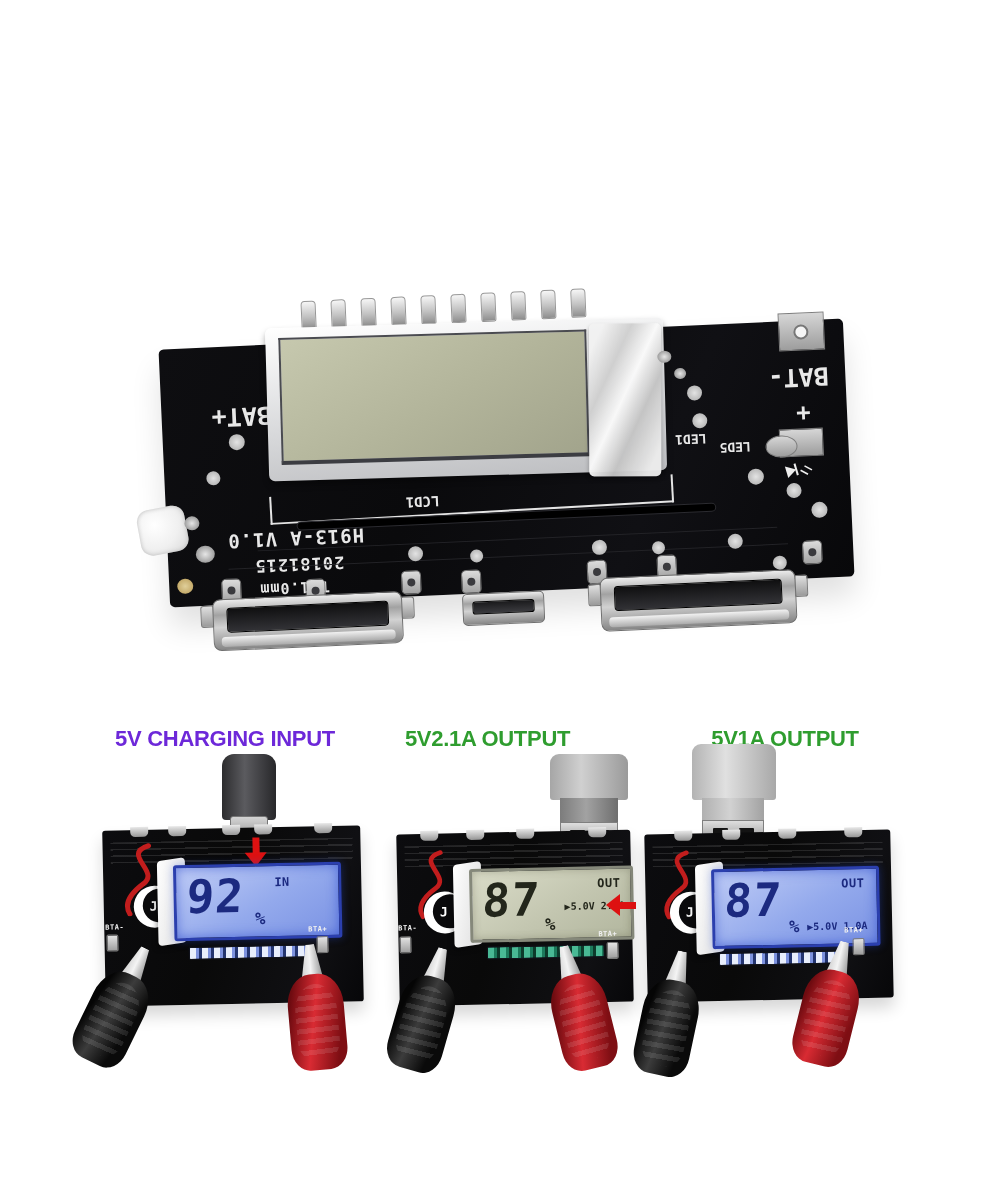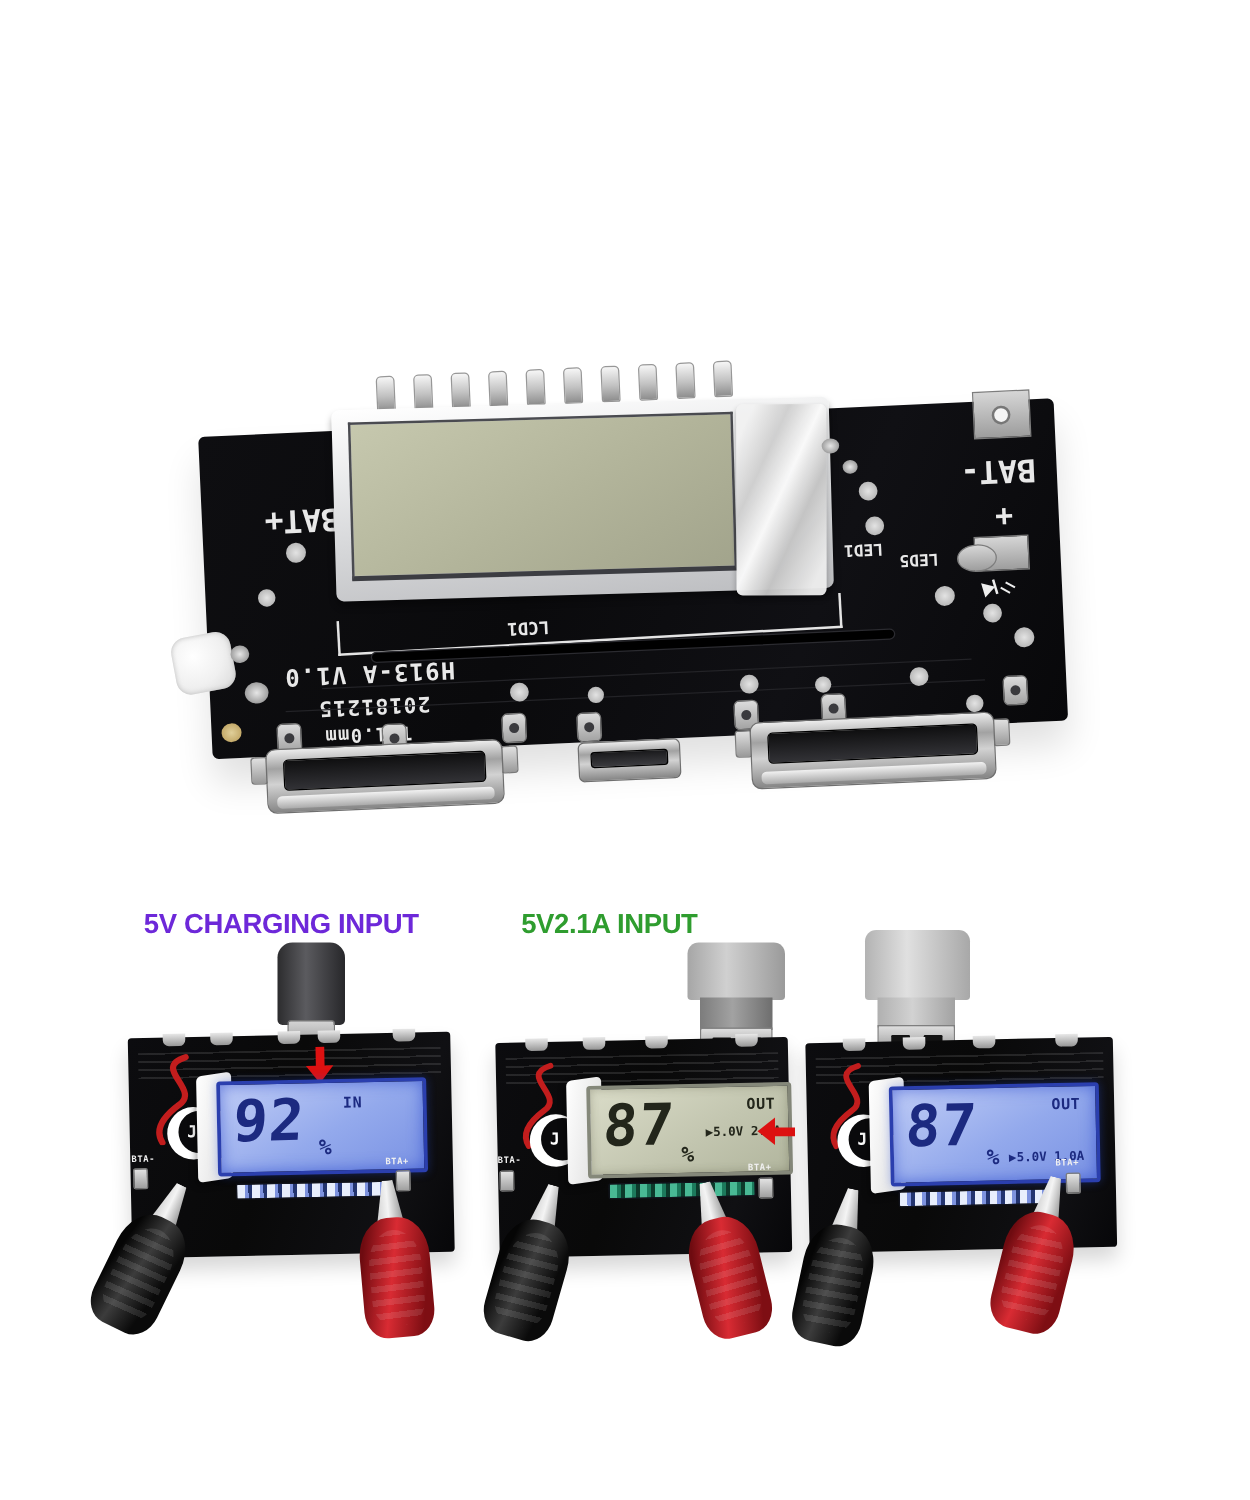--- a/index.html
+++ b/index.html
@@ -272,21 +272,21 @@
         <div class="jaw"></div>
           <div class="boot black"></div>
       </div>
       <div class="clip" style="left:208px; top:224px; transform:rotate(-5deg);">
         <div class="jaw"></div>
           <div class="boot red"></div>
       </div>
     </div>
 
     <div class="panel" id="panel-2">
-      <h2 class="panel-title">5V2.1A INPUT</h2>
+      <h2 class="panel-title">5V2.1A OUTPUT</h2>
       <div class="usb-body" style="left:160px; top:34px; width:78px; height:46px; background:linear-gradient(90deg,#a6a6a6,#d0d0d0 40%,#9a9a9a);"></div>
       <div class="usb-neck" style="left:170px; top:78px; width:58px; height:26px; background:linear-gradient(90deg,#7c7c7c,#a2a2a2 45%,#6e6e6e);"></div>
       <div class="usb-shell" style="left:170px; top:102px; width:58px; height:22px;">
         <span class="usb-slot" style="left:9px;"></span>
         <span class="usb-slot" style="left:33px;"></span>
       </div>
 
       <div class="mini-board" style="left:8px; top:112px; width:234px; height:172px;">
         <div class="traces"></div>
         <span class="tp" style="left:24px;"></span>
@@ -324,20 +324,21 @@
         <div class="jaw"></div>
           <div class="boot black"></div>
       </div>
       <div class="clip" style="left:162px; top:224px; transform:rotate(-14deg);">
         <div class="jaw"></div>
           <div class="boot red"></div>
       </div>
     </div>
 
     <div class="panel" id="panel-3">
+      <h2 class="panel-title">5V1A OUTPUT</h2>
       <div class="usb-body" style="left:42px; top:24px; width:84px; height:56px; background:linear-gradient(90deg,#b3b3b3,#e0e0e0 40%,#a8a8a8);"></div>
       <div class="usb-neck" style="left:52px; top:78px; width:62px; height:24px; background:linear-gradient(90deg,#b0b0b0,#d2d2d2 45%,#a2a2a2);"></div>
       <div class="usb-shell" style="left:52px; top:100px; width:62px; height:22px;">
         <span class="usb-slot" style="left:10px;"></span>
         <span class="usb-slot" style="left:36px;"></span>
       </div>
 
       <div class="mini-board" style="left:-4px; top:112px; width:246px; height:168px;">
         <div class="traces"></div>
         <span class="tp" style="left:30px;"></span>

